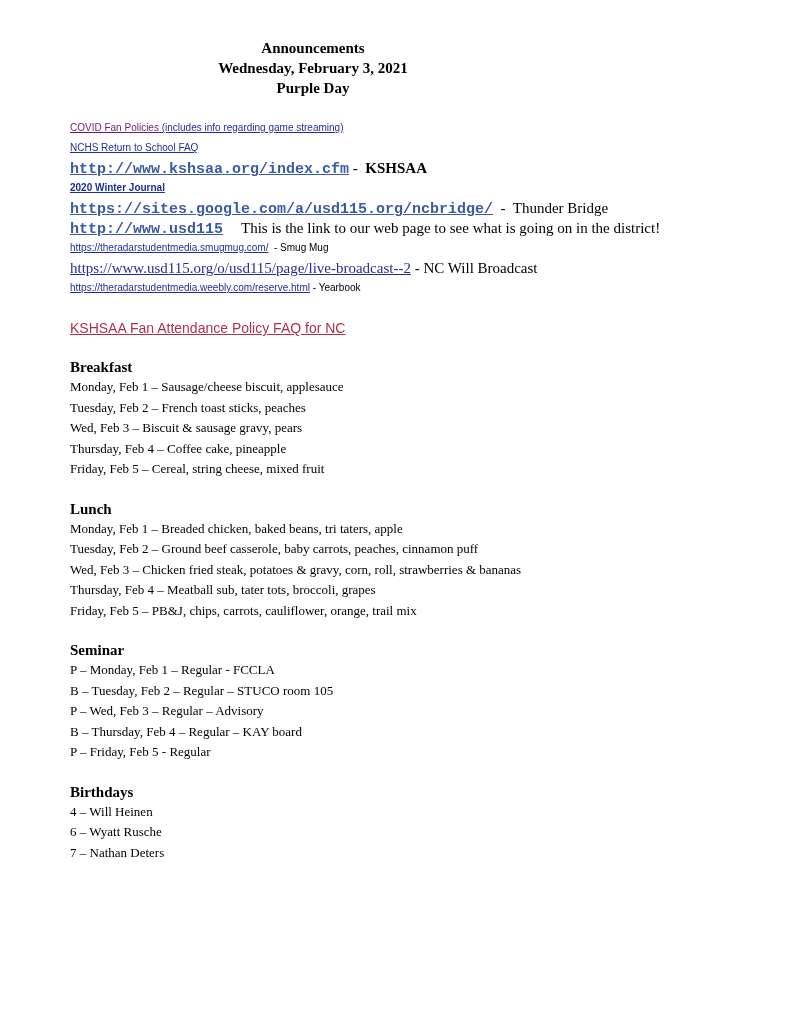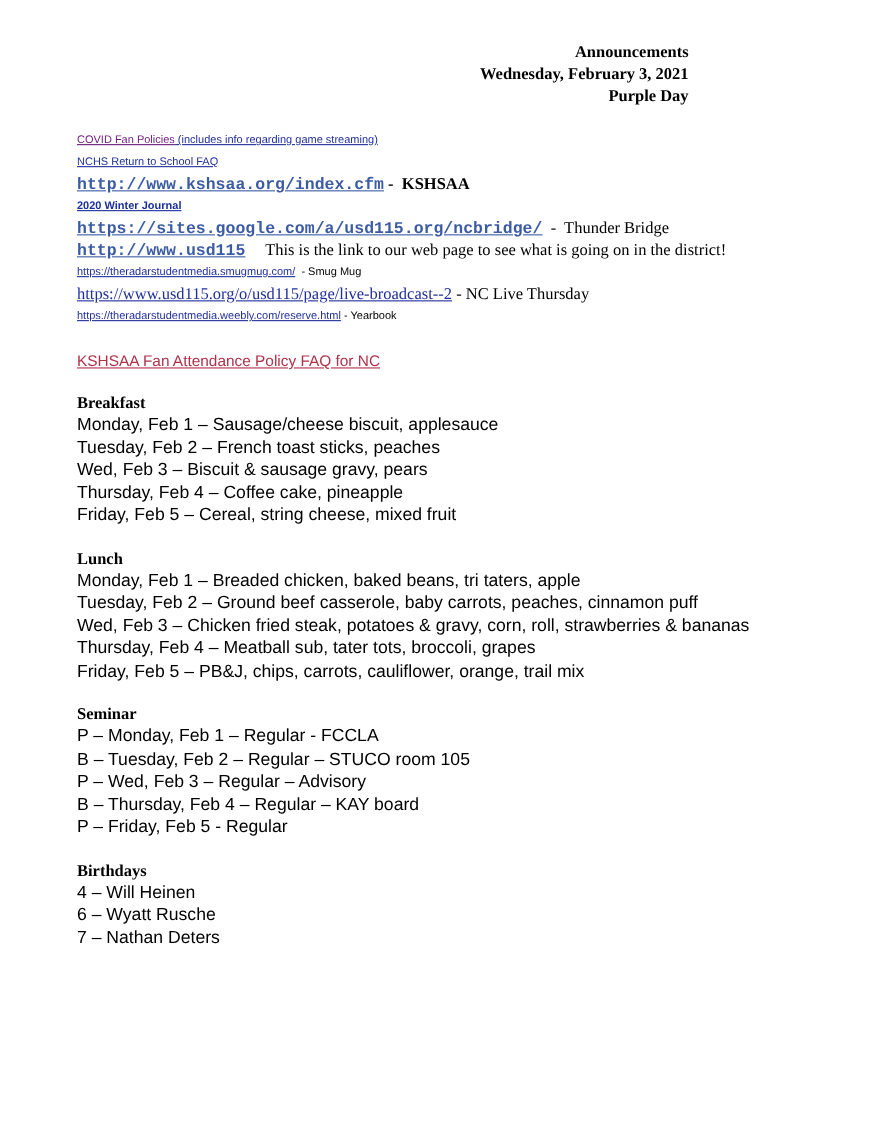--- a/index.html
+++ b/index.html
@@ -1,32 +1,32 @@
 <!DOCTYPE html>
 <html><head>
 <meta charset="utf-8">
 <style>
   html, body { margin: 0; padding: 0; background: #ffffff; }
   body { width: 791px; height: 1024px; position: relative; overflow: hidden; }
   .page { position: absolute; left: 70px; top: 38px; width: 660px; color: #000; }
-  .header { text-align: right; font-family: "Liberation Serif", serif; font-weight: bold; font-size: 15px; line-height: 20px; margin-left: -70px; width: 626px; }
+  .header { text-align: center; font-family: "Liberation Serif", serif; font-weight: bold; font-size: 15px; line-height: 20px; margin-left: -70px; width: 626px; }
   .links { margin-top: 20px; }
   .line { height: 20px; line-height: 20px; white-space: nowrap; font-size: 15px; }
   .sans { font-family: "Liberation Sans", sans-serif; font-size: 10px; }
   .serif { font-family: "Liberation Serif", serif; font-size: 15px; }
   a { text-decoration: underline; cursor: pointer; }
   .lnk-blue { color: #1f2f9a; }
   .lnk-purple { color: #6a1b7a; }
   .lnk-steel { color: #3b5ba5; font-weight: bold; font-family: Liberation Mono, monospace; }
   .lnk-bold-italic { color: #1a2ea0; font-weight: bold; font-family: "Liberation Sans", sans-serif; }
   .lnk-red { color: #b0314a; font-family: "Liberation Sans", sans-serif; font-size: 14px; text-align: center; }
   .bold { font-weight: bold; }
   .gap { height: 20px; }
   .section-title { font-family: "Liberation Serif", serif; font-weight: bold; font-size: 15px; line-height: 20px; height: 20px; }
-  .item { font-family: Liberation Sans, sans-serif; font-size: 16px; line-height: 20.5px; height: 20.5px; white-space: nowrap; }
+  .item { font-family: Liberation Serif, serif; font-size: 13px; line-height: 20.5px; height: 20.5px; white-space: nowrap; }
   .section { margin-top: 19px; }
 </style>
 </head>
 <body>
 
 <div class="page">
   <div class="header">
     <div>Announcements</div>
     <div>Wednesday, February 3, 2021</div>
     <div>Purple Day</div>
@@ -48,21 +48,21 @@
     <div class="line serif">
       <a class="lnk-steel">https://sites.google.com/a/usd115.org/ncbridge/</a><span style="white-space:pre">  -  Thunder Bridge</span>
     </div>
     <div class="line serif">
       <a class="lnk-steel">http://www.usd115</a><span style="margin-left:18px">This is the link to our web page to see what is going on in the district!</span>
     </div>
     <div class="line sans">
       <a class="lnk-blue">https://theradarstudentmedia.smugmug.com/</a><span style="white-space:pre">  - Smug Mug</span>
     </div>
     <div class="line serif">
-      <a class="lnk-blue">https://www.usd115.org/o/usd115/page/live-broadcast--2</a><span style="white-space:pre"> - NC Live Thursday</span>
+      <a class="lnk-blue">https://www.usd115.org/o/usd115/page/live-broadcast--2</a><span style="white-space:pre"> - NC Will Broadcast</span>
     </div>
     <div class="line sans">
       <a class="lnk-blue">https://theradarstudentmedia.weebly.com/reserve.html</a><span style="white-space:pre"> - Yearbook</span>
     </div>
     <div class="gap"></div>
     <div class="line">
       <a class="lnk-red">KSHSAA Fan Attendance Policy FAQ for NC</a>
     </div>
   </div>
 

